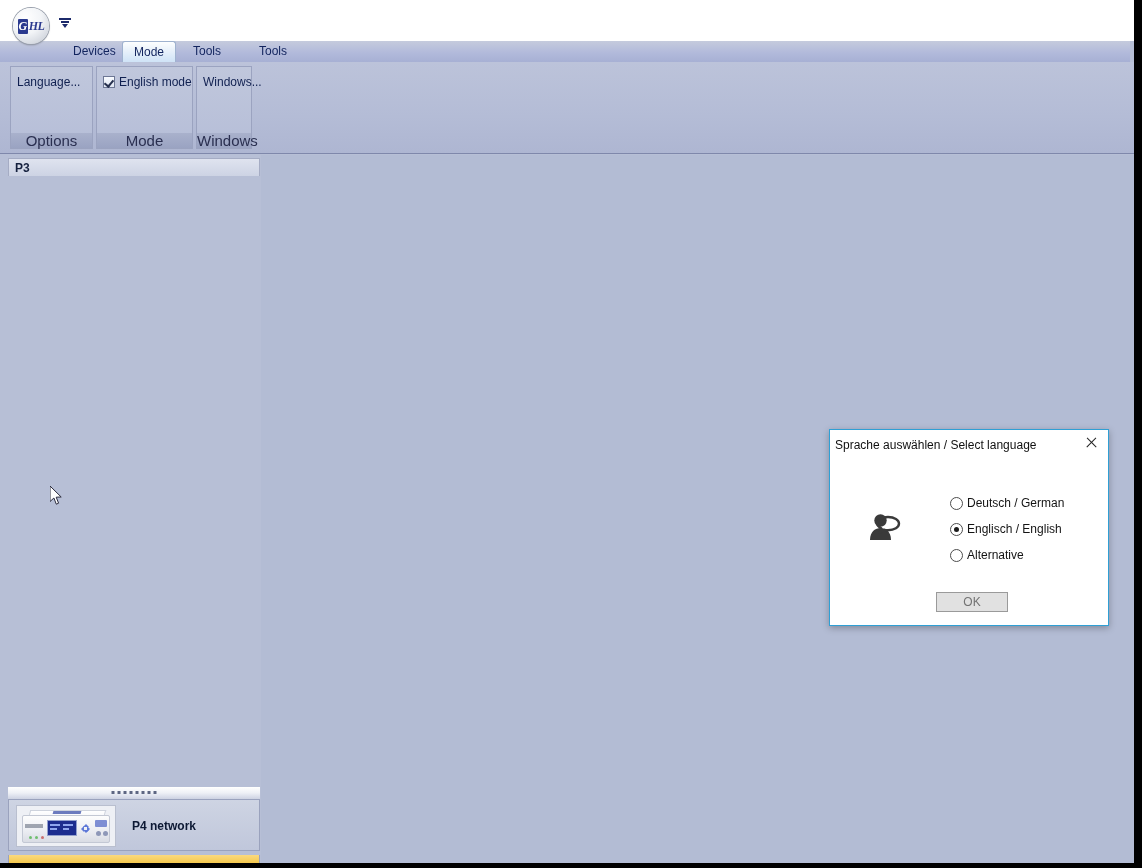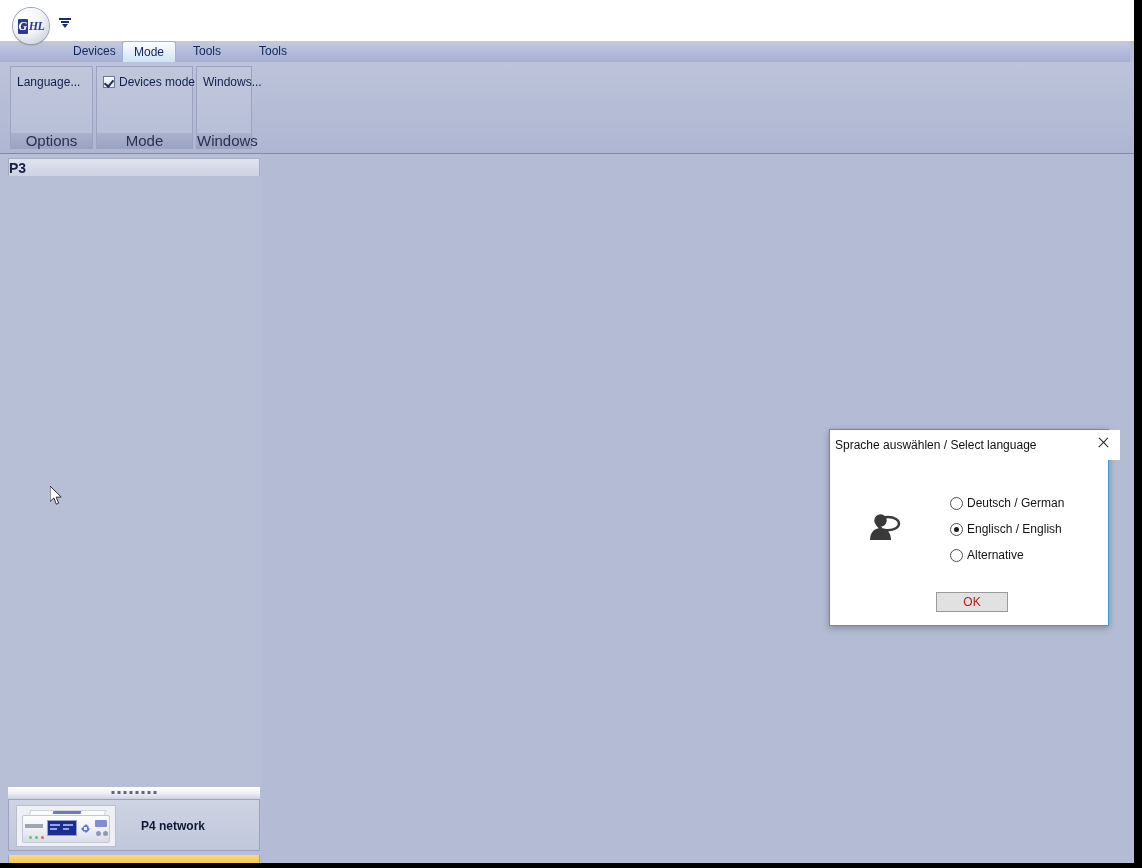--- a/index.html
+++ b/index.html
@@ -189,23 +189,23 @@
     left: 8px; top: 158px;
     width: 252px;
     height: 699px;
     box-sizing: border-box;
   }
   #tree-header {
     position: absolute;
     left: 0; top: 0;
     width: 252px; height: 18px;
     line-height: 18px;
-    padding-left: 0;
-    box-sizing: border-box;
-    font-size: 14px;
+    padding-left: 6px;
+    box-sizing: border-box;
+    font-size: 12px;
     font-weight: bold;
     color: #16213f;
     background: linear-gradient(to bottom, #dfe3ef 0%, #cdd3e4 100%);
     border: 1px solid #a5acc4;
     border-bottom: none;
   }
   #tree-body {
     position: absolute;
     left: 0; top: 18px;
     width: 252px; height: 611px;
@@ -357,21 +357,21 @@
   #device-thumb .dev-led {
     position: absolute;
     top: 30px;
     width: 3px; height: 3px;
     border-radius: 50%;
   }
   #device-thumb .dev-led.l1 { left: 12px; background: #6fbf6f; }
   #device-thumb .dev-led.l2 { left: 18px; background: #6fbf6f; }
   #device-thumb .dev-led.l3 { left: 24px; background: #c96f6f; }
   #device-label {
-    margin-left: 25px;
+    margin-left: 16px;
     font-size: 12px;
     font-weight: bold;
     color: #0d1934;
     white-space: nowrap;
   }
   #status-bar {
     position: absolute;
     left: 8px; top: 855px;
     width: 252px; height: 8px;
     background: linear-gradient(to bottom, #fbd97f 0%, #f5c94e 100%);
@@ -399,21 +399,20 @@
     border: 1px solid #2f9fd4;
     box-sizing: border-box;
     box-shadow: 0 2px 7px rgba(0,0,0,.28);
   }
   #dialog-titlebar {
     position: absolute;
     left: 0; top: 0;
     width: 100%;
     height: 30px;
     background: #ffffff;
-    padding-left: 12px;
   }
   #dialog-title {
     position: absolute;
     left: 5px; top: 8px;
     font-size: 12px;
     color: #101010;
     white-space: nowrap;
   }
   #dialog-close {
     position: absolute;
@@ -474,21 +473,21 @@
   }
   #dialog-ok {
     position: absolute;
     left: 106px; top: 162px;
     width: 72px; height: 20px;
     background: #e1e1e1;
     border: 1px solid #9a9a9a;
     box-sizing: border-box;
     font-size: 12px;
     font-family: "Liberation Sans", sans-serif;
-    color: #b91c1c;
+    color: #737373;
     line-height: 18px;
     text-align: center;
     cursor: pointer;
   }
 
   
   #cursor {
     position: absolute;
     left: 50px; top: 486px;
     width: 14px; height: 21px;
@@ -524,21 +523,21 @@
 
   <div id="ribbon-body">
 
     <div class="ribbon-group" id="group-options">
       <div class="group-item">Language...</div>
       <div class="group-caption">Options</div>
     </div>
 
     <div class="ribbon-group" id="group-mode">
       <div class="group-item">
-        <span class="checkbox-box checked"></span><span>Devices mode</span>
+        <span class="checkbox-box checked"></span><span>English mode</span>
       </div>
       <div class="group-caption">Mode</div>
     </div>
 
     <div class="ribbon-group" id="group-windows">
       <div class="group-item">Windows...</div>
       <div class="group-caption">Windows</div>
     </div>
 
   </div>

